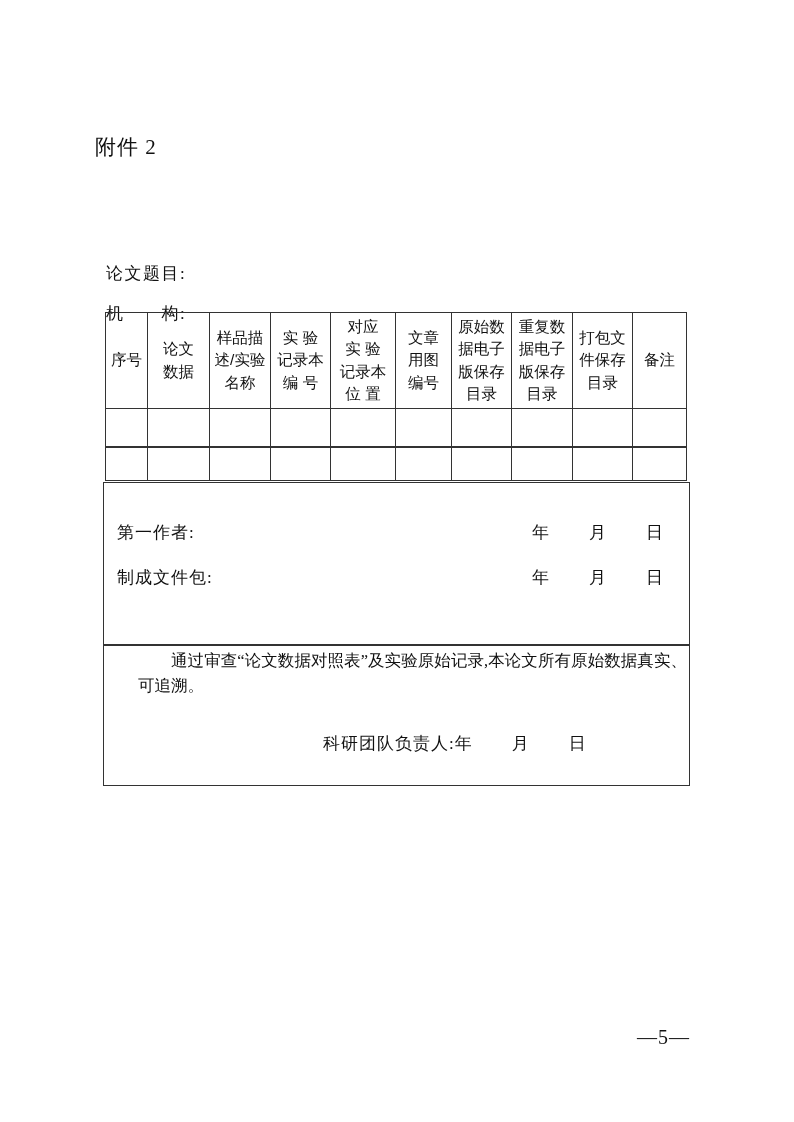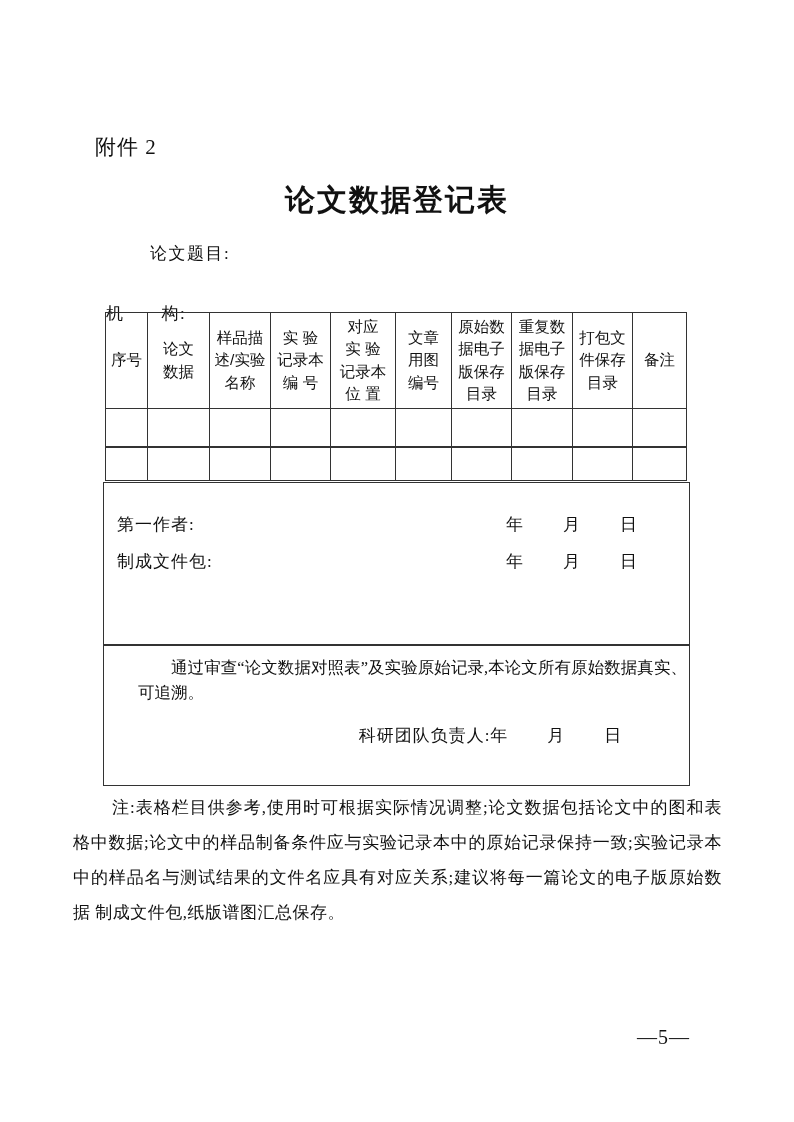--- a/index.html
+++ b/index.html
@@ -28,21 +28,21 @@
     font-weight: bold;
     letter-spacing: 2px;
   }
   .meta-line {
     position: absolute;
     left: 106px;
     font-size: 17px;
     letter-spacing: 1.5px;
     white-space: pre;
   }
-  .meta-paper-title { top: 242px; margin-left: 44px; }
+  .meta-paper-title { top: 262px; }
   .meta-institution { top: 282px; margin-top: 20px; }
 
   .data-table {
     position: absolute;
     left: 105px; top: 312px;
     width: 581px;
     border-collapse: collapse;
     table-layout: fixed;
   }
   .data-table th, .data-table td {
@@ -60,53 +60,54 @@
     padding: 0 1px;
   }
   .row-a td { height: 38px; }
   .row-b td { height: 34px; border-top-width: 2px; }
 
   .author-box {
     position: absolute;
     left: 103px; top: 482px;
     width: 587px; height: 163px;
     border: 1px solid var(--line, #333333);
-    padding: 30px 50px 0 13px;
+    padding: 30px 24px 0 13px;
   }
   .sig-row {
     display: flex;
     justify-content: space-between;
     align-items: baseline;
     margin-bottom: 14px;
     font-size: 17px;
     letter-spacing: 1px;
   }
   .date {
     white-space: pre;
     letter-spacing: 2px;
+    margin-top: 8px;
   }
 
   .statement-box {
     position: absolute;
     left: 103px; top: 645px;
     width: 587px; height: 141px;
     border: 1px solid var(--line, #333333);
   }
   .statement {
-    margin: 9px 2px 0 34px;
+    margin: 2px 2px 0 34px;
     text-indent: 2em;
     font-size: 16.5px;
     line-height: 25px;
     text-align: justify;
   }
   .leader-row {
     position: absolute;
     left: 219px; right: 30px; top: 78px;
     display: flex;
-    justify-content: center;
+    justify-content: flex-start;
     align-items: baseline;
     font-size: 17px;
     letter-spacing: 1px;
   }
 
   .notes {
     position: absolute;
     left: 73px; top: 790px;
     width: 649px;
     font-size: 17px;
@@ -122,21 +123,20 @@
     letter-spacing: 1px;
   }
 </style>
 </head>
 <body>
 
 <div class="page" style="--line: #333333; --ink: #111111;">
 
   <div class="attachment">附件 2</div>
 
-  <h1 class="doc-title">论文数据登记表</h1>
 
   <div class="meta-line meta-paper-title">论文题目:</div>
   <div class="meta-line meta-institution">机　　构:</div>
 
   <table class="data-table">
     <colgroup>
       <col style="width:42px">
         <col style="width:62px">
         <col style="width:61px">
       <col style="width:60px">
@@ -217,17 +217,16 @@
   </div>
 
   <div class="statement-box">
     <p class="statement">通过审查“论文数据对照表”及实验原始记录,本论文所有原始数据真实、可追溯。</p>
     <div class="leader-row">
       <span>科研团队负责人:</span>
       <span class="date">年　　月　　日</span>
     </div>
   </div>
 
-  <p class="notes">注:表格栏目供参考,使用时可根据实际情况调整;论文数据包括论文中的图和表格中数据;论文中的样品制备条件应与实验记录本中的原始记录保持一致;实验记录本中的样品名与测试结果的文件名应具有对应关系;建议将每一篇论文的电子版原始数据 制成文件包,纸版谱图汇总保存。</p>
 
   <div class="page-number">—5—</div>
 
 </div>
 
 </body></html>

